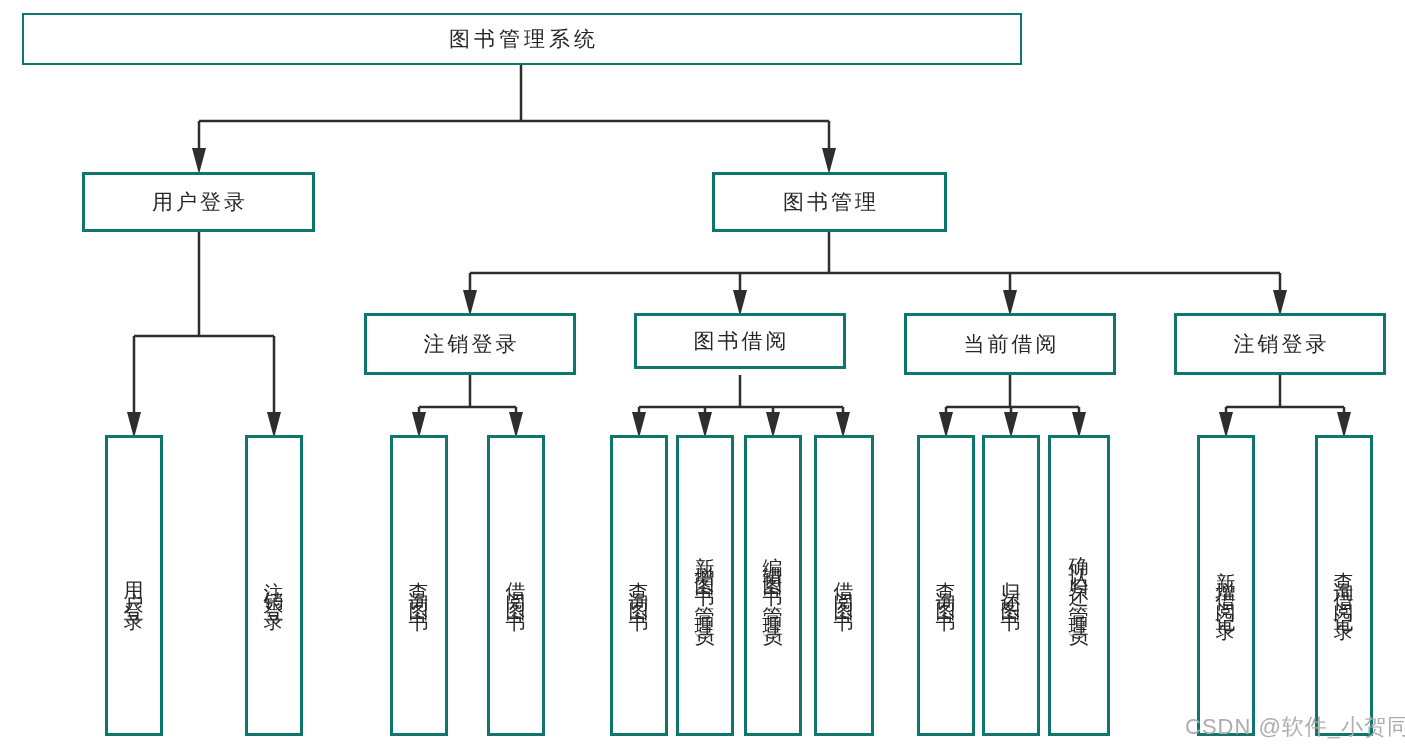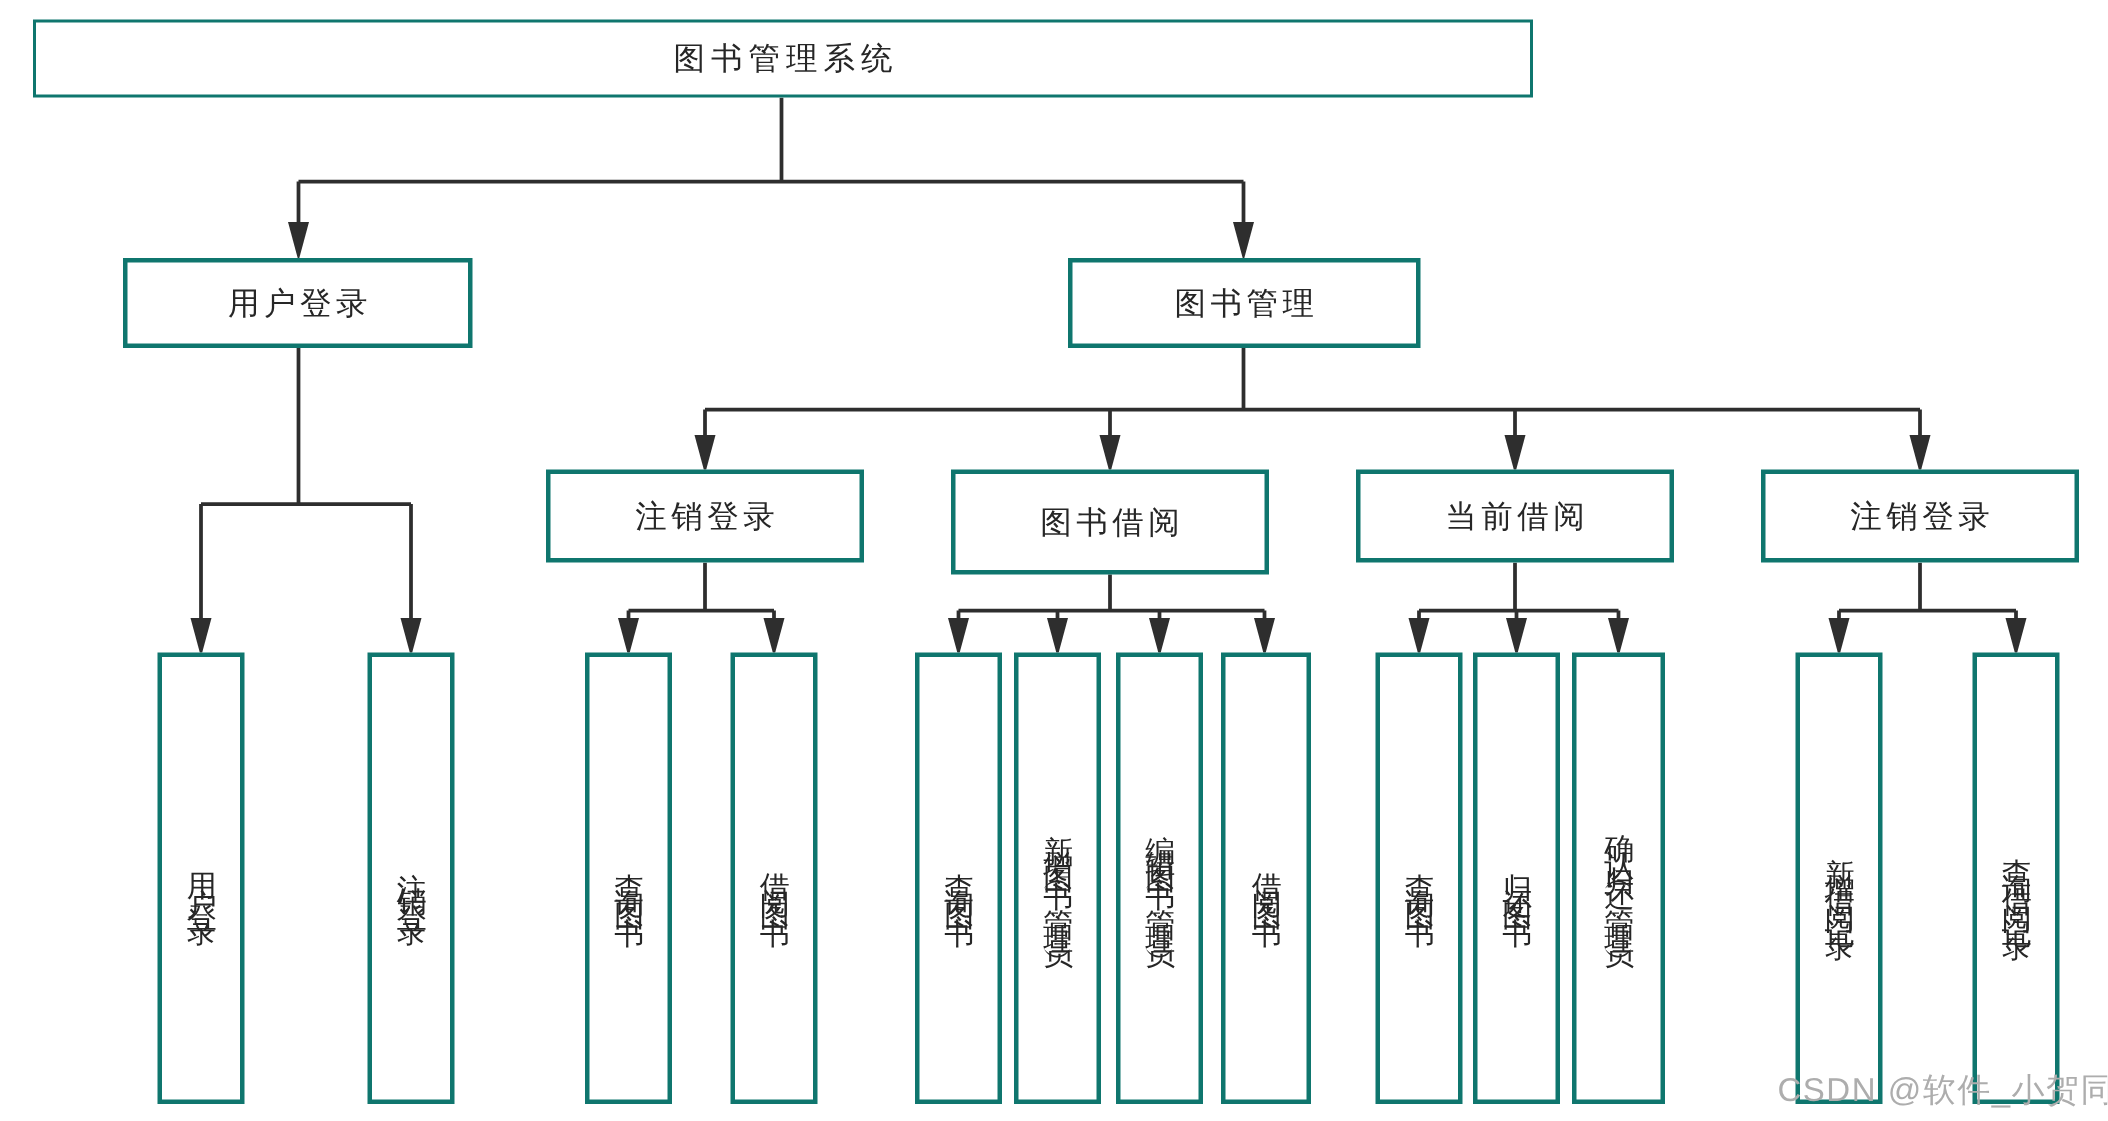--- a/index.html
+++ b/index.html
@@ -51,21 +51,21 @@
       <polygon points="1337,412 1351,412 1344,438"></polygon>
     </g>
   </svg>
 
   <div class="box root" style="left:22px;top:13px;width:1000px;height:52px;">图书管理系统</div>
 
   <div class="box branch" style="left:82px;top:172px;width:233px;height:60px;">用户登录</div>
   <div class="box branch" style="left:712px;top:172px;width:235px;height:60px;">图书管理</div>
 
   <div class="box branch" style="left:364px;top:313px;width:212px;height:62px;">注销登录</div>
-  <div class="box branch" style="left:634px;top:313px;width:212px;height:70px;">图书借阅</div>
+  <div class="box branch" style="left:634px;top:313px;width:212px;height:56px;">图书借阅</div>
   <div class="box branch" style="left:904px;top:313px;width:212px;height:62px;">当前借阅</div>
   <div class="box branch" style="left:1174px;top:313px;width:212px;height:62px;">注销登录</div>
 
   <div class="box leaf" style="left:105px;top:435px;width:58px;height:301px;">
     <span>用户登录</span>
   </div>
   <div class="box leaf" style="left:245px;top:435px;width:58px;height:301px;">
     <span>注销登录</span>
   </div>
   <div class="box leaf" style="left:390px;top:435px;width:58px;height:301px;">

